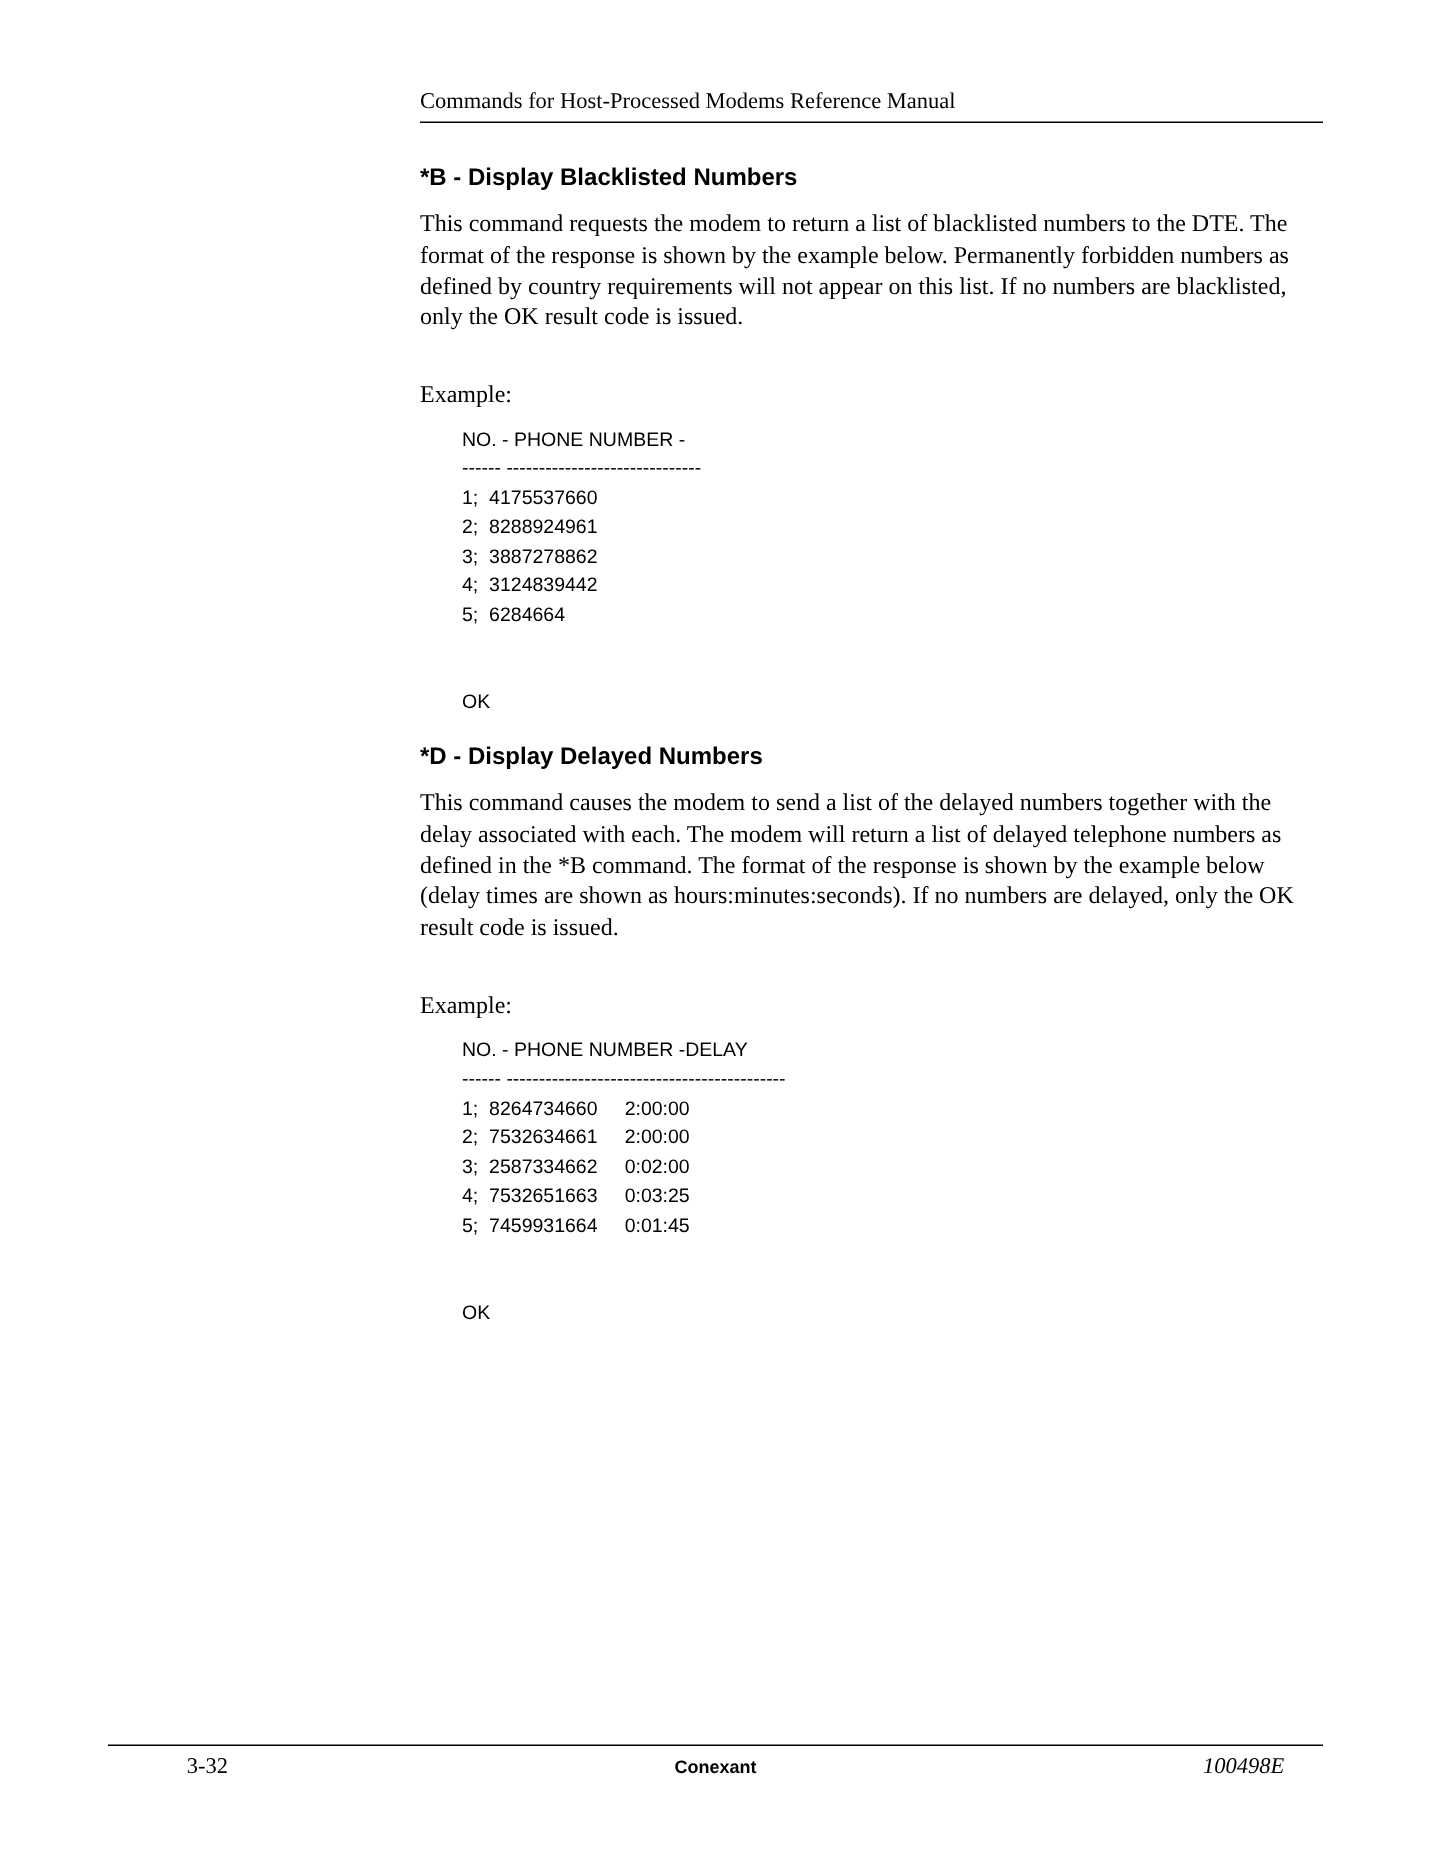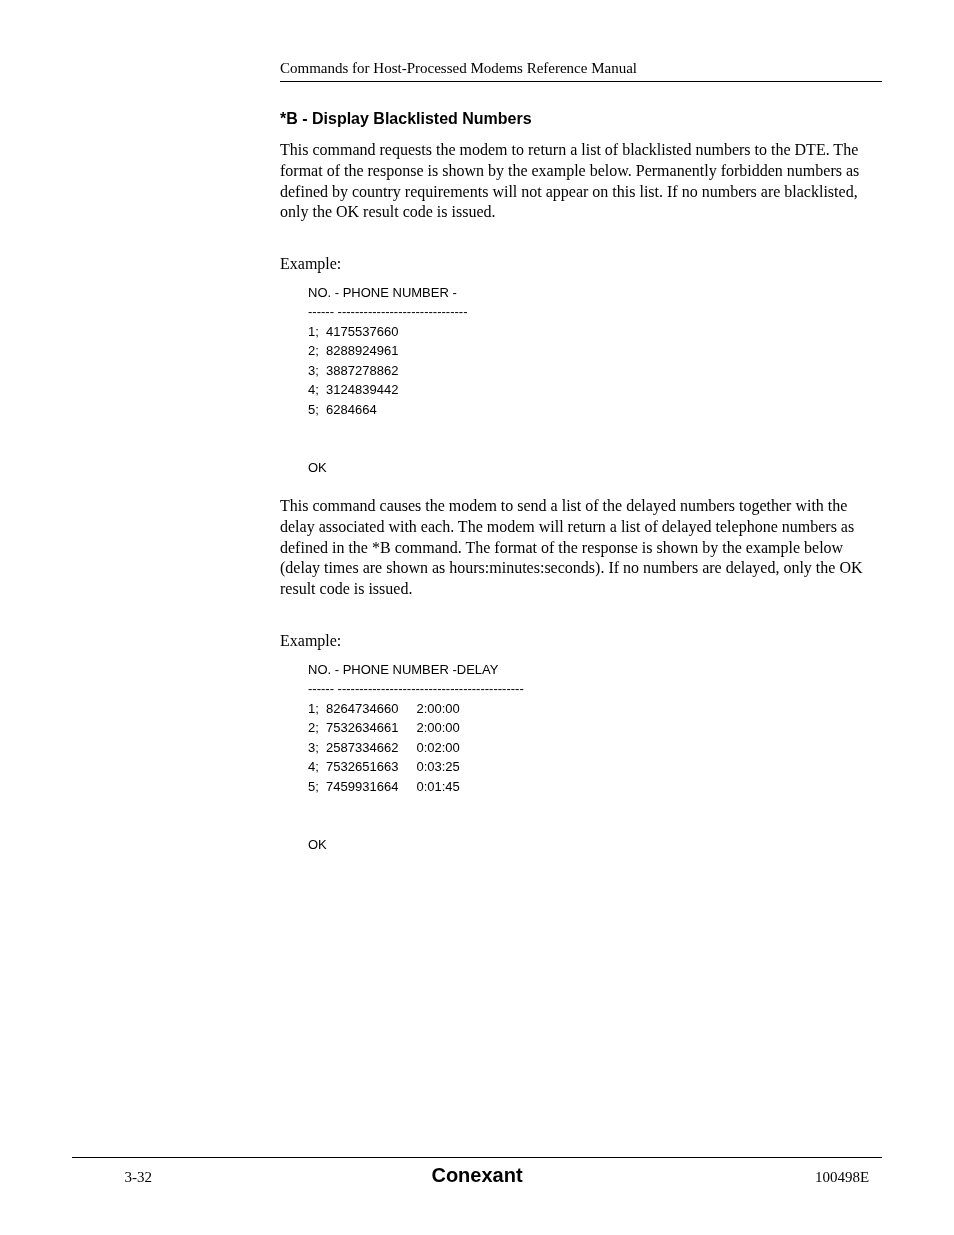--- a/index.html
+++ b/index.html
@@ -58,31 +58,32 @@
     border-top: 1.5px solid #000;
     padding-top: 6px;
     display: flex;
     justify-content: space-between;
     align-items: baseline;
     font-size: 15px;
   }
   .footer-center {
     font-family: Arial, Helvetica, sans-serif;
     font-weight: bold;
-    font-size: 20px;
+    font-size: 12px;
     text-align: center;
     flex: 1;
   }
   .footer-left, .footer-right {
     flex: 0 0 auto;
     min-width: 80px;
     text-align: right;
   }
   .footer-right {
-    text-align: center;
+    text-align: left;
+    font-style: italic;
   }
 </style>
 </head>
 <body>
 
 <div class="page">
 
   <div class="header-line">
     <div class="header-text">Commands for Host-Processed Modems Reference Manual</div>
   </div>
@@ -95,20 +96,21 @@
 1;  4175537660
 2;  8288924961
 3;  3887278862
 4;  3124839442
 5;  6284664
 
 
 OK</pre>
 
   <div class="second-section">
+    <div class="section-heading">*D - Display Delayed Numbers</div>
     <p class="body-text">This command causes the modem to send a list of the delayed numbers together with the delay associated with each. The modem will return a list of delayed telephone numbers as defined in the *B command. The format of the response is shown by the example below (delay times are shown as hours:minutes:seconds). If no numbers are delayed, only the OK result code is issued.</p>
     <p class="body-text spaced">Example:</p>
     <pre class="code">NO. - PHONE NUMBER -DELAY
 ------ -------------------------------------------
 1;  8264734660     2:00:00
 2;  7532634661     2:00:00
 3;  2587334662     0:02:00
 4;  7532651663     0:03:25
 5;  7459931664     0:01:45
 

